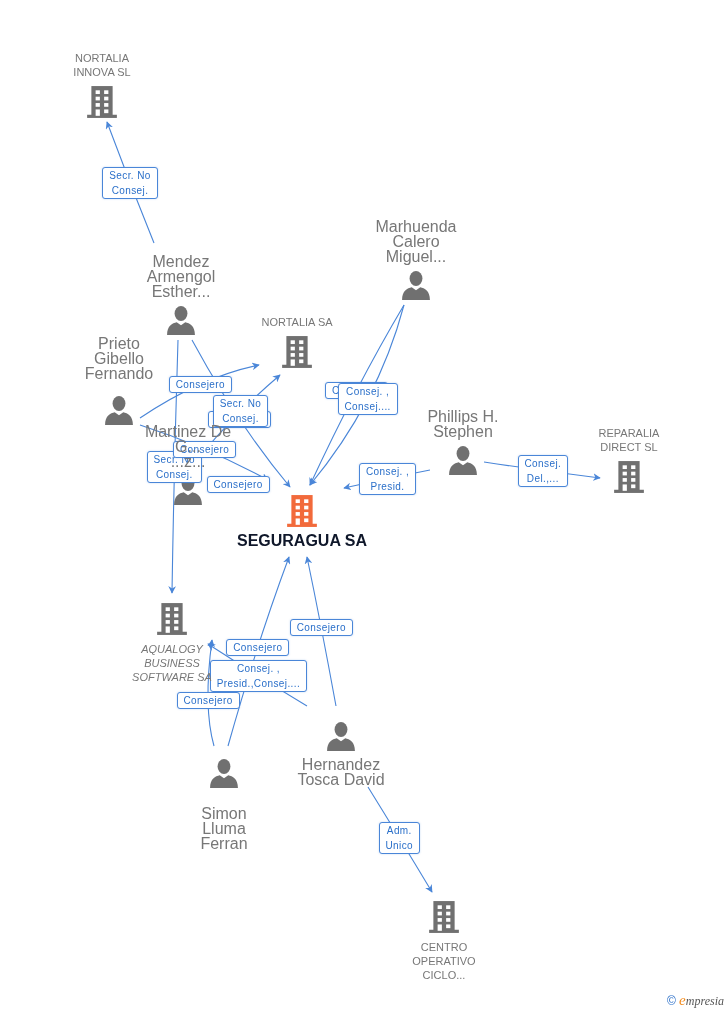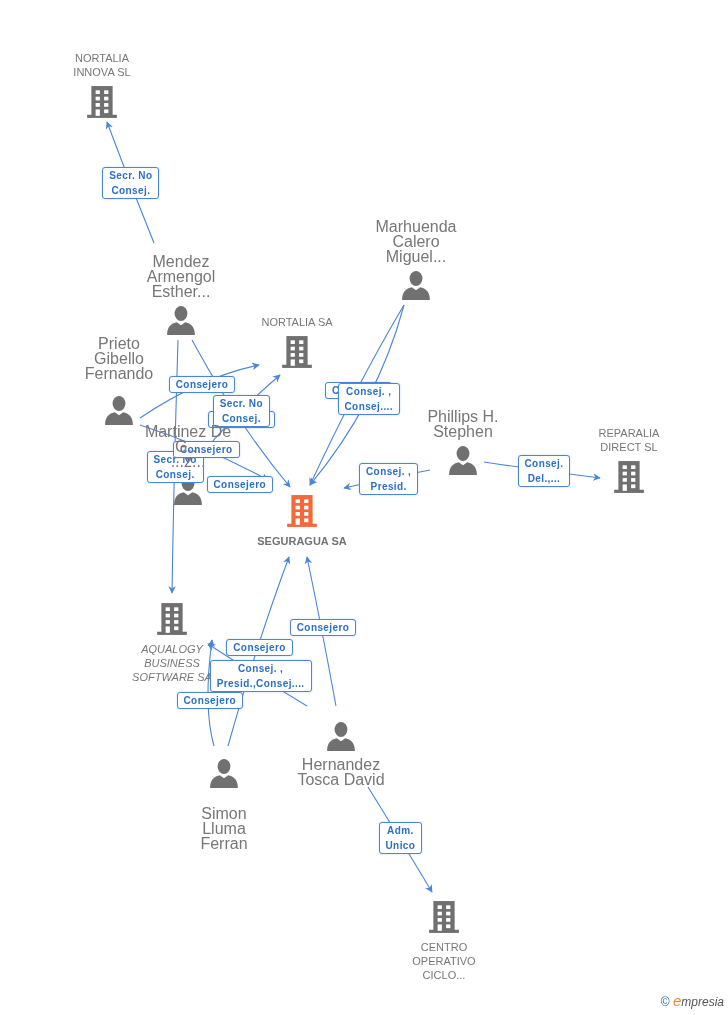--- a/index.html
+++ b/index.html
@@ -1,26 +1,26 @@
 <!DOCTYPE html>
 <html><head>
 <meta charset="utf-8">
 <style>
   html, body { margin:0; padding:0; background:#ffffff; }
   body { width:728px; height:1015px; position:relative; overflow:hidden;
          font-family:"Liberation Sans", sans-serif; }
   #graph { position:absolute; left:0; top:0; width:728px; height:1015px; }
   .node-label { position:absolute; text-align:center; color:#777; font-size:16px; line-height:15px; white-space:nowrap; transform:translateX(-50%); }
   .node-label.company { font-size:11px; line-height:14px; }
-  .node-label.main { color:#737373; font-weight:bold; font-size:11px; }
+  .node-label.main { color:#0f172a; font-weight:bold; font-size:16px; }
   .edge-label { position:absolute; background:#fff; border:1px solid #4a86d8; border-radius:3px;
                 color:#2a6fc9; font-size:10px; line-height:15px; padding:0 6px; text-align:center;
-                white-space:nowrap; box-shadow:0 0 2px rgba(74,134,216,0.35); letter-spacing:0.4px;font-weight:bold; }
+                white-space:nowrap; box-shadow:0 0 2px rgba(74,134,216,0.35); letter-spacing:0.4px; }
   .footer { position:absolute; right:4px; bottom:6px; font-size:12px; color:#2a6fc9; }
-  .footer .brand { font-family:Liberation Sans, sans-serif; font-style:italic; color:#555; }
+  .footer .brand { font-family:Liberation Serif, serif; font-style:italic; color:#555; }
   .footer .e { color:#f18a1c; font-size:15px; font-style:italic; }
 </style>
 </head>
 <body>
 
 <svg id="graph" xmlns="http://www.w3.org/2000/svg" width="728" height="1015">
   <defs>
     <marker id="arrow" viewBox="0 0 10 10" refX="9" refY="5" markerWidth="7" markerHeight="7" orient="auto-start-reverse">
       <path d="M0,0 L10,5 L0,10 L3,5 z" fill="#4a86d8"></path>
     </marker>

